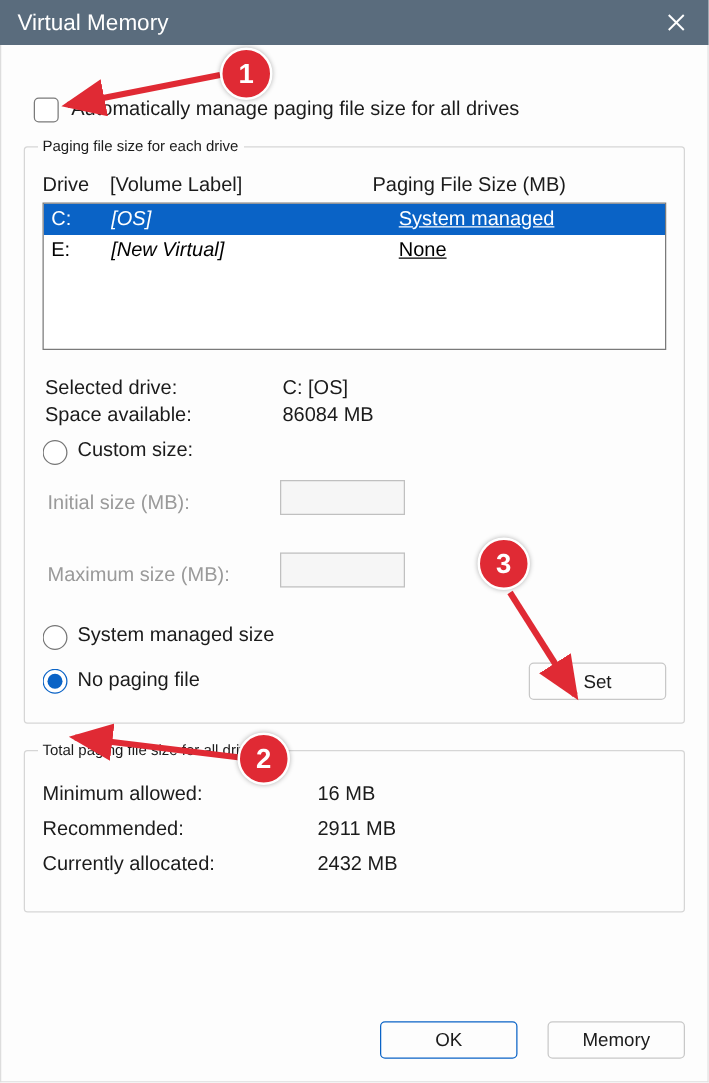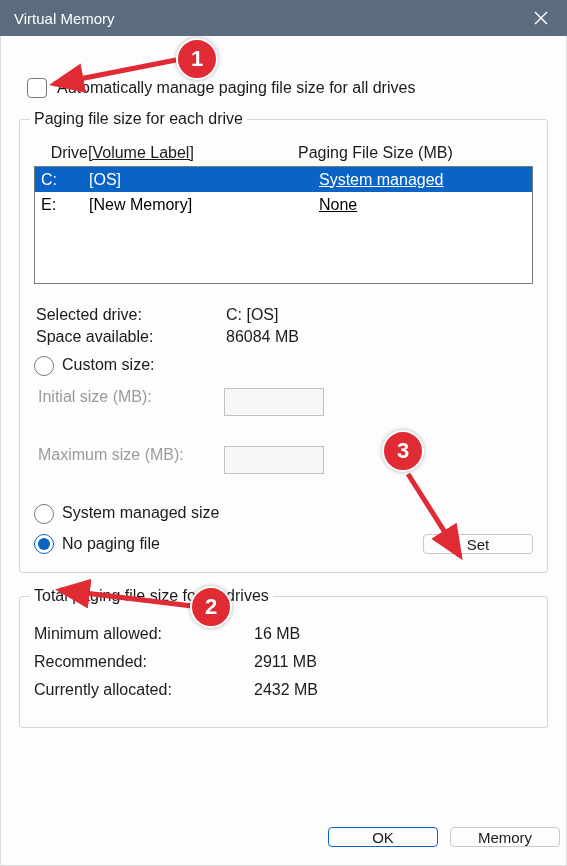--- a/index.html
+++ b/index.html
@@ -6,21 +6,21 @@
     body { width: 567px; height: 866px; background: #f5f5f5; overflow: hidden; position: relative; }
 
     .titlebar {
       height: 36px;
       background: #5a6c7d;
       color: #fff;
       display: flex;
       align-items: center;
       justify-content: space-between;
       padding: 16px 14px;
-      font-size: 15px;
+      font-size: 18px;
     }
     .titlebar .close {
       width: 24px; height: 24px;
       display: flex; align-items: center; justify-content: center;
       cursor: pointer;
     }
     .titlebar .close svg { stroke: #fff; stroke-width: 1.5; }
 
     .window-body {
       width: 100%;
@@ -50,34 +50,34 @@
     }
 
     fieldset.groupbox {
       border: 1px solid #d6d6d6;
       border-radius: 3px;
       padding: 10px 14px 18px 14px;
       margin: 0 0 14px 0;
       position: relative;
     }
     fieldset.groupbox legend {
-      font-size: 16px;
+      font-size: 12px;
       color: #1b1b1b;
       padding: 0 4px;
       margin-left: -4px;
     }
 
     .drive-head {
       display: flex;
       font-size: 16px;
       color: #1b1b1b;
       margin: 6px 0 4px 0;
     }
-    .drive-head .col-d { width: 54px; text-align: right; }
-    .drive-head .col-v { width: 210px; text-decoration: underline; }
+    .drive-head .col-d { width: 54px; }
+    .drive-head .col-v { width: 210px; }
     .drive-head .col-p { flex: 1; }
 
     .drive-list {
       border: 1px solid #7a7a7a;
       background: #fff;
       height: 118px;
       overflow: hidden;
     }
     .drive-row {
       display: flex;
@@ -85,21 +85,21 @@
       align-items: center;
       font-size: 16px;
       padding: 0 6px;
       cursor: pointer;
     }
     .drive-row.selected {
       background: #0a63c6;
       color: #fff;
     }
     .drive-row .col-d { width: 48px; }
-    .drive-row .col-v { width: 230px; }
+    .drive-row .col-v { width: 230px; font-style: italic; }
     .drive-row .col-p { flex: 1; text-decoration: underline; }
 
     .kv-row {
       display: flex;
       font-size: 16px;
       color: #1b1b1b;
       margin: 4px 0;
     }
     .kv-row .k { width: 190px; }
     .kv-row .v { flex: 1; }
@@ -117,63 +117,63 @@
       width: 20px; height: 20px;
       margin-right: 8px;
       cursor: pointer;
       accent-color: #0a63c6;
     }
 
     .size-inputs {
       margin-left: 4px;
     }
     .size-inputs .kv-row .k { color: #9a9a9a; width: 186px; font-size: 16px; }
-    .size-inputs .kv-row { margin: 12px 0 30px 0; align-items: flex-start; }
+    .size-inputs .kv-row { margin: 12px 0 30px 0; align-items: flex-end; }
     .size-inputs input[type=text] {
       width: 100px; height: 28px;
       border: 1px solid #c0c0c0;
       background: #f6f6f6;
       padding: 0 6px;
       font-size: 15px;
     }
 
     .set-row {
       display: flex;
       align-items: center;
       justify-content: space-between;
       margin-top: 2px;
       gap: 26px;
     }
     .set-row .left { display: flex; align-items: center; }
 
     button.win-btn {
-      height: 20px;
+      height: 30px;
       padding: 0 18px;
       min-width: 110px;
       background: #fdfdfd;
       border: 1px solid #c8c8c8;
       border-radius: 4px;
       font-size: 15px;
       color: #1b1b1b;
       cursor: pointer;
     }
     button.win-btn.primary {
       border-color: #0a63c6;
       color: #1b1b1b;
     }
 
     .totals .kv-row { margin: 10px 0; }
     .totals .kv-row .k { width: 220px; }
 
     .dialog-buttons {
       position: absolute;
       bottom: 18px;
-      right: 6px;
-      display: flex;
-      gap: 12px;
+      right: 18px;
+      display: flex;
+      gap: 24px;
       border-radius: 12px;
     }
 
     
     .anno-circle {
       position: absolute;
       width: 42px; height: 42px;
       border-radius: 50%;
       background: #e02a34;
       border: 2.5px solid #fff;
@@ -222,21 +222,21 @@
     </div>
 
     <div class="drive-list">
       <div class="drive-row selected">
         <div class="col-d">C:</div>
         <div class="col-v">[OS]</div>
         <div class="col-p">System managed</div>
       </div>
       <div class="drive-row">
         <div class="col-d">E:</div>
-        <div class="col-v">[New Memory]</div>
+        <div class="col-v">[New Virtual]</div>
         <div class="col-p">None</div>
       </div>
     </div>
 
     <div class="selected-block">
       <div class="kv-row">
         <div class="k">Selected drive:</div>
         <div class="v">C:  [OS]</div>
       </div>
       <div class="kv-row">

